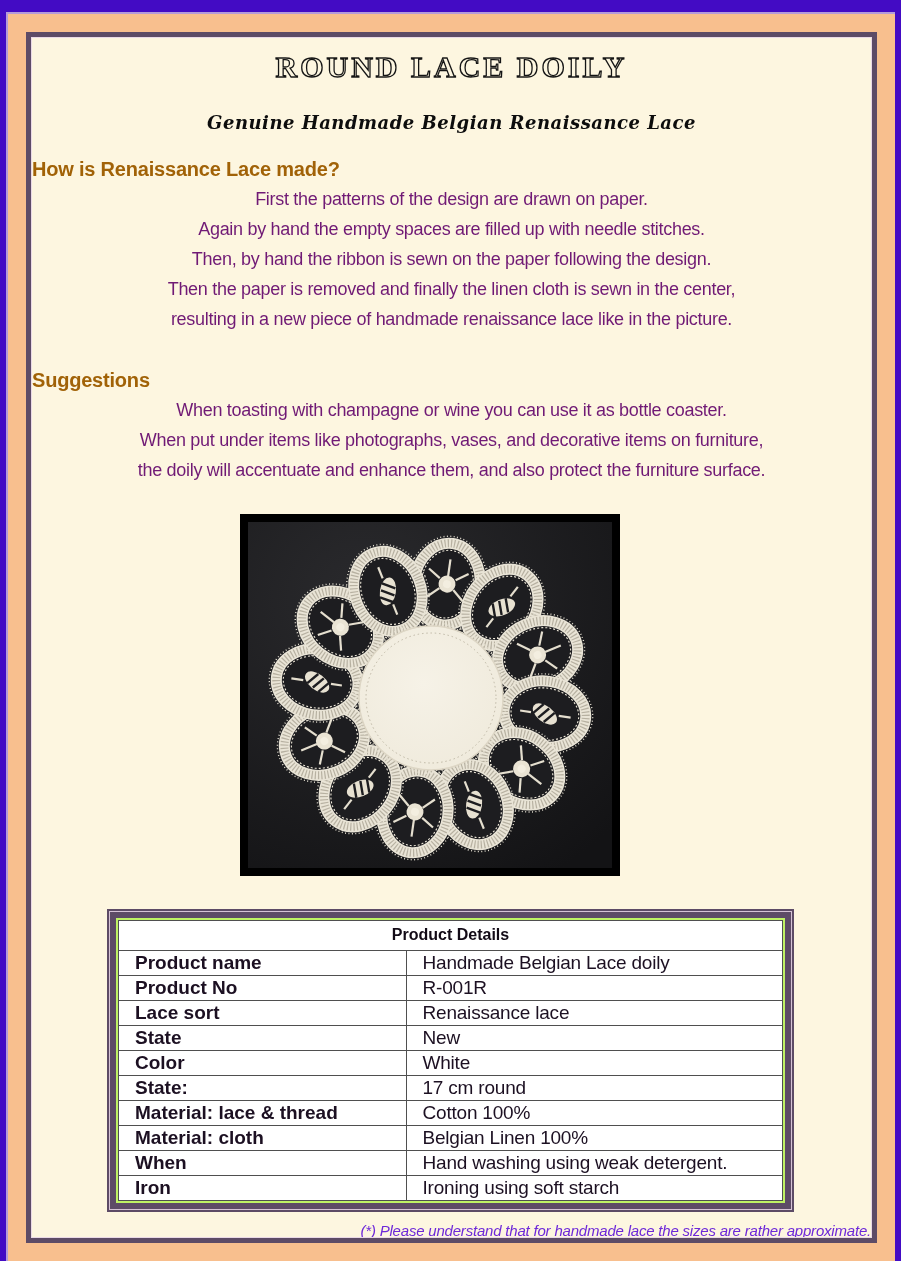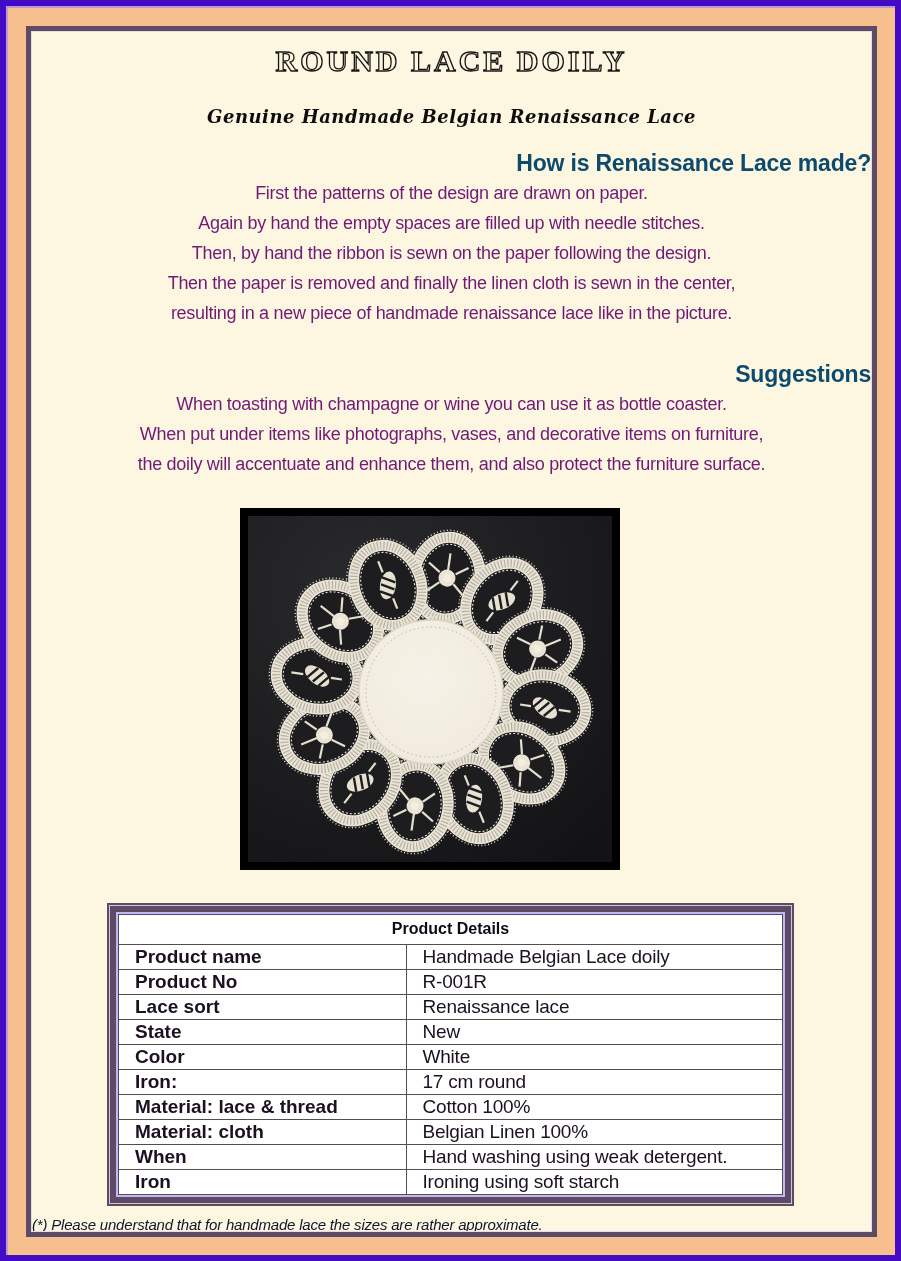--- a/index.html
+++ b/index.html
@@ -13,38 +13,38 @@
     --text:#161016;
     --photo-black:#000000;
   }
   html,body{margin:0;padding:0;background:#888;}
   .page{
     width:901px;height:1261px;box-sizing:border-box;
     background:var(--outer-border);
     padding:6px;margin:0 auto;
     font-family:"Liberation Sans",sans-serif;color:var(--text);
   }
-  .b-lav{background:var(--lavender-line);padding:2px 0 0 2px;height:100%;box-sizing:border-box;}
+  .b-lav{background:var(--lavender-line);padding:2px 0 0 2px;height:100%;box-sizing:border-box;margin-top:6px;}
   .b-peach{background:var(--peach-border);padding:18px;height:100%;box-sizing:border-box;}
   .b-frame{background:var(--frame-purple);padding:5px;height:100%;box-sizing:border-box;}
   .b-line{background:var(--frame-inner-line);padding:1px;height:100%;box-sizing:border-box;}
   .content{background:var(--page-cream);height:100%;box-sizing:border-box;overflow:hidden;}
 
   .title-svg{display:block;margin:5px auto 0;}
   .title-svg text{
     font-family:"Liberation Serif",serif;font-weight:bold;
   }
   .subtitle{
     margin-top:17px;text-align:center;line-height:34px;
     font-family:"DejaVu Serif","Liberation Serif",serif;
     font-style:italic;font-weight:bold;font-size:18px;letter-spacing:.5px;color:#0d0d0d;
   }
   .sec-heading{
-    margin-top:17px;text-align:right;line-height:24px;
-    font-size:23px;font-weight:bold;letter-spacing:-.2px;color:#0c4a6e;
+    margin-top:17px;text-align:left;line-height:24px;
+    font-size:20px;font-weight:bold;letter-spacing:-.2px;color:#a16207;
   }
   .sec-heading.sugg{margin-top:34px;}
   .body-lines{margin-top:3px;}
   .body-line{
     text-align:center;line-height:30px;font-size:18px;letter-spacing:-.3px;color:#701a75;
   }
   .photo-frame{
     margin:29px 0 0 208px;width:364px;height:346px;
     background:var(--photo-black);padding:8px;
   }
@@ -65,38 +65,38 @@
   .linenpicot{fill:none;stroke:#f0ebdc;stroke-width:2.4;stroke-dasharray:.8 3.4;}
   .linenhem{fill:none;stroke:#b3ab99;stroke-width:1;stroke-dasharray:1.5 2.8;opacity:.8;}
   .pleaf{fill:#e7e1d1;}
   .pleafbar{stroke:#1d1d20;stroke-width:2.4;fill:none;}
 
   .table-wrap{
     margin:33px 0 0 75px;width:687px;box-sizing:border-box;
     border:2px solid var(--frame-purple);background:var(--frame-purple);
   }
   .table-wrap2{border:1px solid #d6c3d6;}
-  .table-wrap3{border:6px solid var(--frame-purple);background:#c4b5fd;padding:2px;}
+  .table-wrap3{border:6px solid var(--frame-purple);background:#bef264;padding:2px;}
   table.details{
     width:100%;border-collapse:collapse;background:#fff;
     font-family:"Liberation Sans",sans-serif;
   }
   table.details th{
     border:1px solid var(--table-line);
     font-size:16px;padding:5px 0 6px;color:#120a16;text-align:center;
   }
   table.details td{
     border:1px solid var(--table-line);
     font-size:19px;padding:3px 16px 4px;color:#1c1022;line-height:17px;
   }
   td.lbl{width:43.3%;font-weight:bold;padding-left:6px;}
   td.val{padding-left:9px;letter-spacing:-.2px;}
   .footnote{
-    margin-top:9px;text-align:left;font-size:15px;font-style:italic;
-    color:#0f172a;line-height:20px;letter-spacing:-.2px;
+    margin-top:9px;text-align:right;font-size:15px;font-style:italic;
+    color:#6d28d9;line-height:20px;letter-spacing:-.2px;
   }
 </style>
 </head>
 <body>
 
 <div class="page">
  <div class="b-lav">
   <div class="b-peach">
    <div class="b-frame">
     <div class="b-line">
@@ -222,21 +222,21 @@
               </tr>
               <tr>
                 <td class="lbl">State</td>
                 <td class="val">New</td>
               </tr>
               <tr>
                 <td class="lbl">Color</td>
                 <td class="val">White</td>
               </tr>
               <tr>
-                <td class="lbl">Iron:</td>
+                <td class="lbl">State:</td>
                 <td class="val">17 cm round</td>
               </tr>
               <tr>
                 <td class="lbl">Material: lace &amp; thread</td>
                 <td class="val">Cotton 100%</td>
               </tr>
               <tr>
                 <td class="lbl">Material: cloth</td>
                 <td class="val">Belgian Linen 100%</td>
               </tr>

